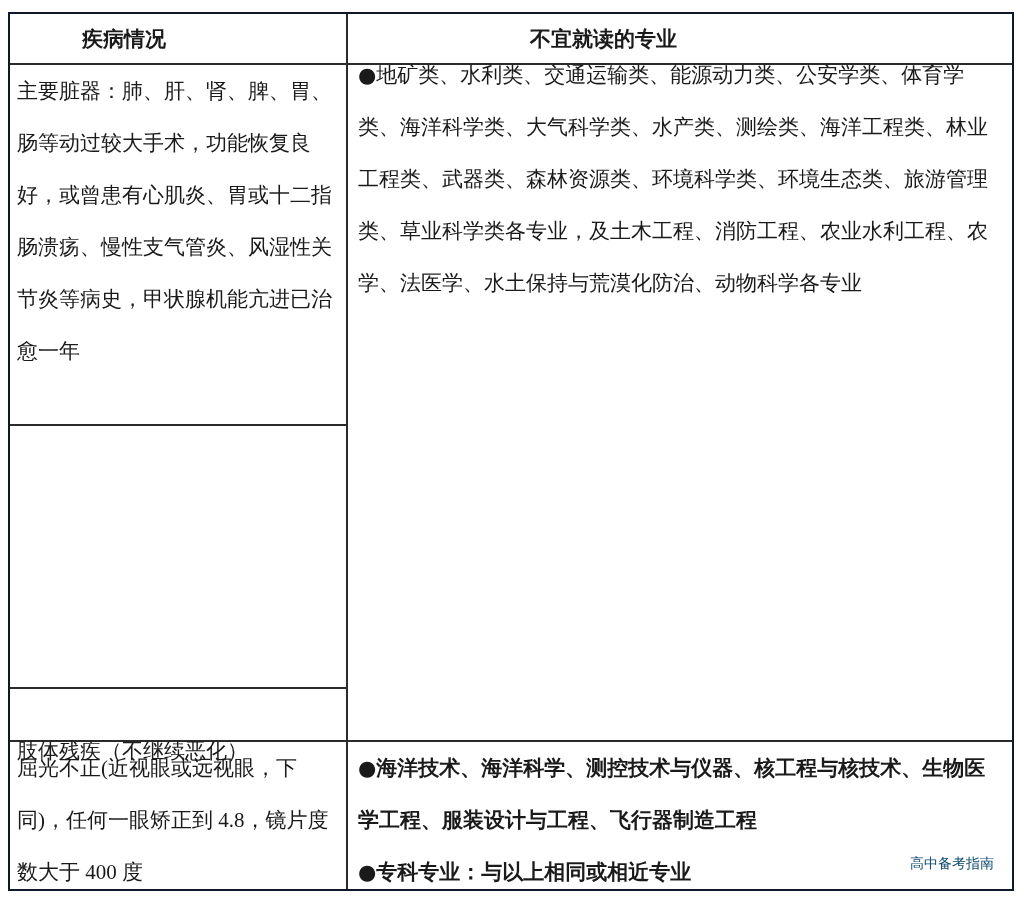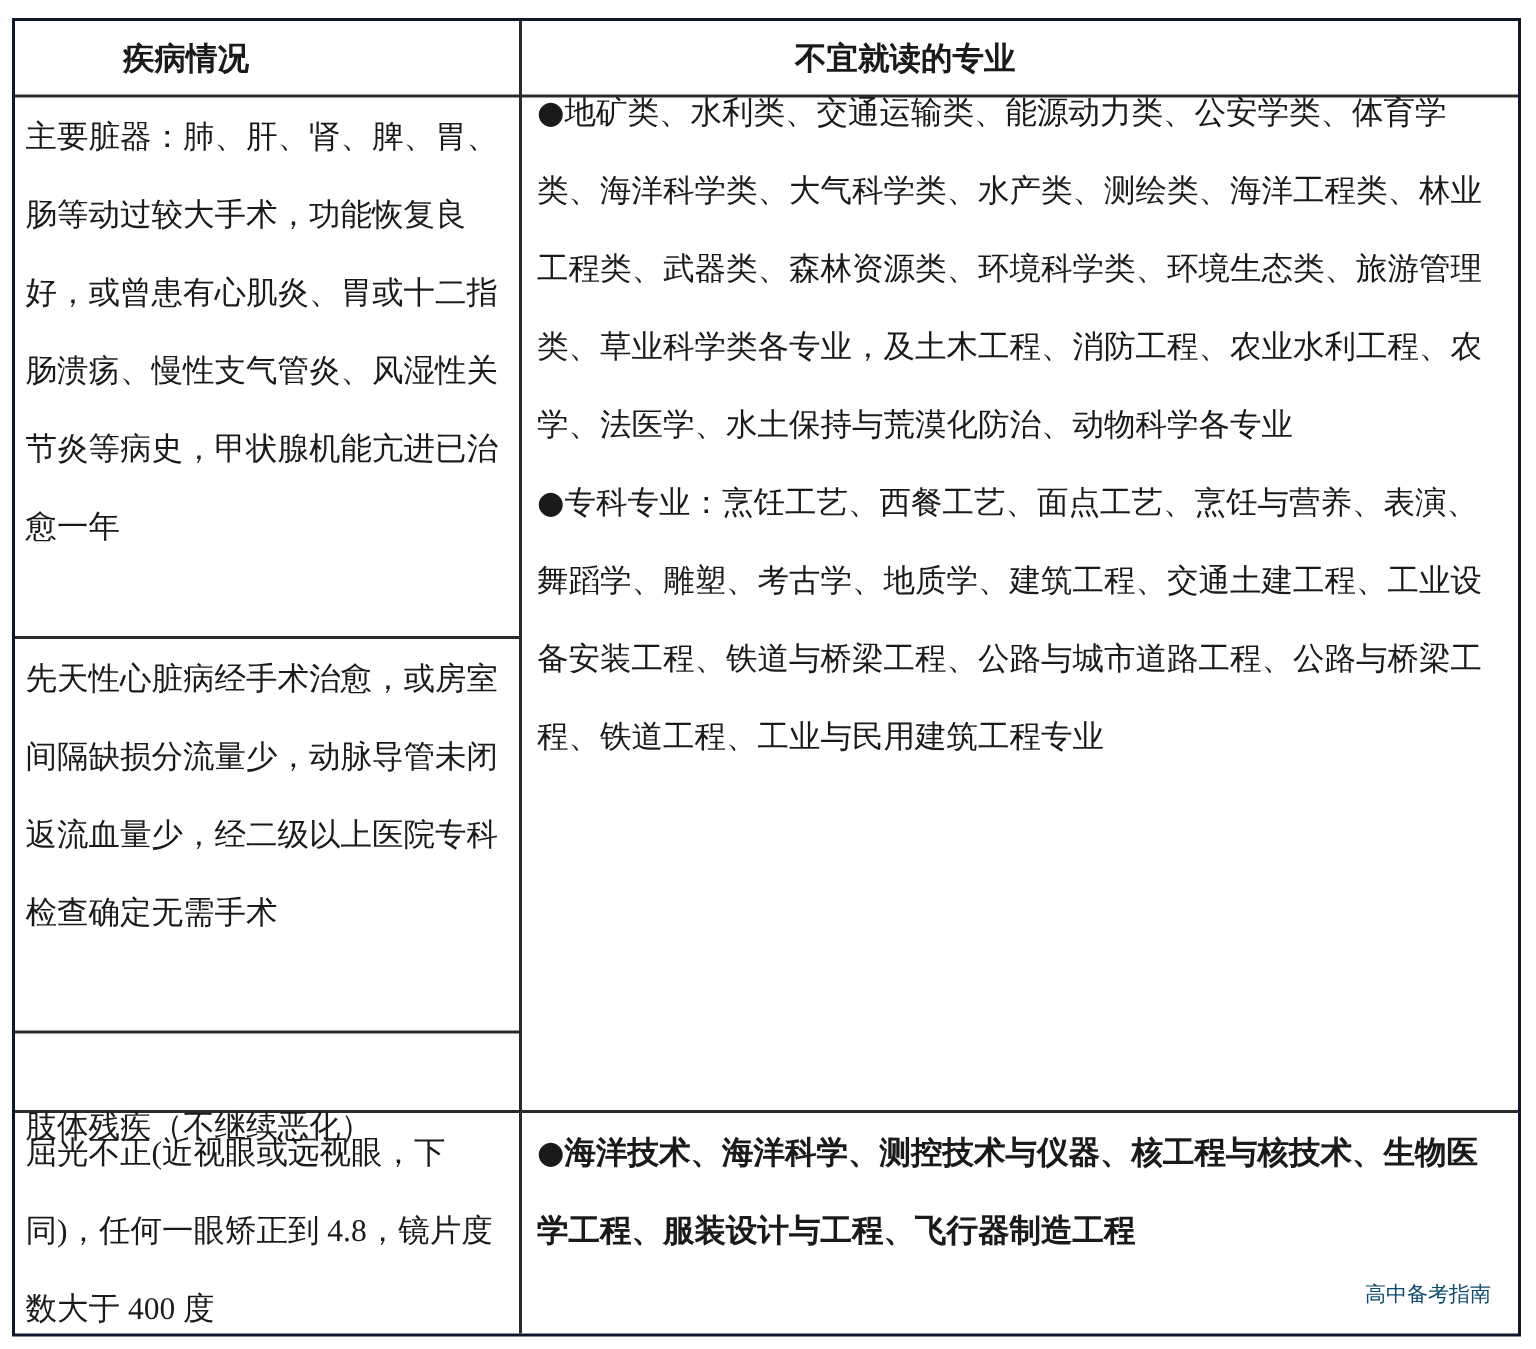--- a/index.html
+++ b/index.html
@@ -32,33 +32,30 @@
   <div class="hline" style="left:0; width:336px; top:410px;"></div>
   <div class="hline" style="left:0; width:336px; top:673px;"></div>
   <div class="hline" style="left:0; right:0; top:726px;"></div>
 
   <div class="cell hdr" style="left:0; width:336px; top:0; height:49px; padding-left:72px;">疾病情况</div>
   <div class="cell hdr" style="left:322px; width:664px; top:0; height:49px; padding-left:198px;">不宜就读的专业</div>
 
   <div class="cell left" style="top:51px; height:359px;">
     <p class="para">主要脏器：肺、肝、肾、脾、胃、肠等动过较大手术，功能恢复良好，或曾患有心肌炎、胃或十二指肠溃疡、慢性支气管炎、风湿性关节炎等病史，甲状腺机能亢进已治愈一年</p>
   </div>
-  <div class="cell left" style="top:412px; height:261px;">
-    <p class="para">先天性心脏病经手术治愈，或房室间隔缺损分流量少，动脉导管未闭返流血量少，经二级以上医院专科检查确定无需手术</p>
-  </div>
   <div class="cell left" style="top:675px; height:41px;margin-top:36px;">
     <p class="para">肢体残疾（不继续恶化）</p>
   </div>
 
   <div class="cell right" style="top:35px; height:675px;">
     <p class="para">●地矿类、水利类、交通运输类、能源动力类、公安学类、体育学类、海洋科学类、大气科学类、水产类、测绘类、海洋工程类、林业工程类、武器类、森林资源类、环境科学类、环境生态类、旅游管理类、草业科学类各专业，及土木工程、消防工程、农业水利工程、农学、法医学、水土保持与荒漠化防治、动物科学各专业</p>
-    <p class="para">●专科专业：烹饪工艺、西餐工艺、面点工艺、烹饪与营养、表演、舞蹈学、雕塑、考古学、地质学、建筑工程、交通土建工程、工业设备安装工程、铁道与桥梁工程、公路与城市道路工程、公路与桥梁工程、铁道工程、工业与民用建筑工程专业</p>
   </div>
 
   <div class="cell left" style="top:728px; height:147px;font-family:Liberation Serif, serif;">
     <p class="para">屈光不正(近视眼或远视眼，下同)，任何一眼矫正到 4.8，镜片度数大于 400 度</p>
   </div>
   <div class="cell right" style="top:728px; height:147px;font-weight:bold;">
     <p class="para">●海洋技术、海洋科学、测控技术与仪器、核工程与核技术、生物医学工程、服装设计与工程、飞行器制造工程</p>
+    <p class="para">●专科专业：与以上相同或相近专业</p>
   </div>
 
   <div class="watermark">高中备考指南</div>
 </div>
 
 </body></html>

